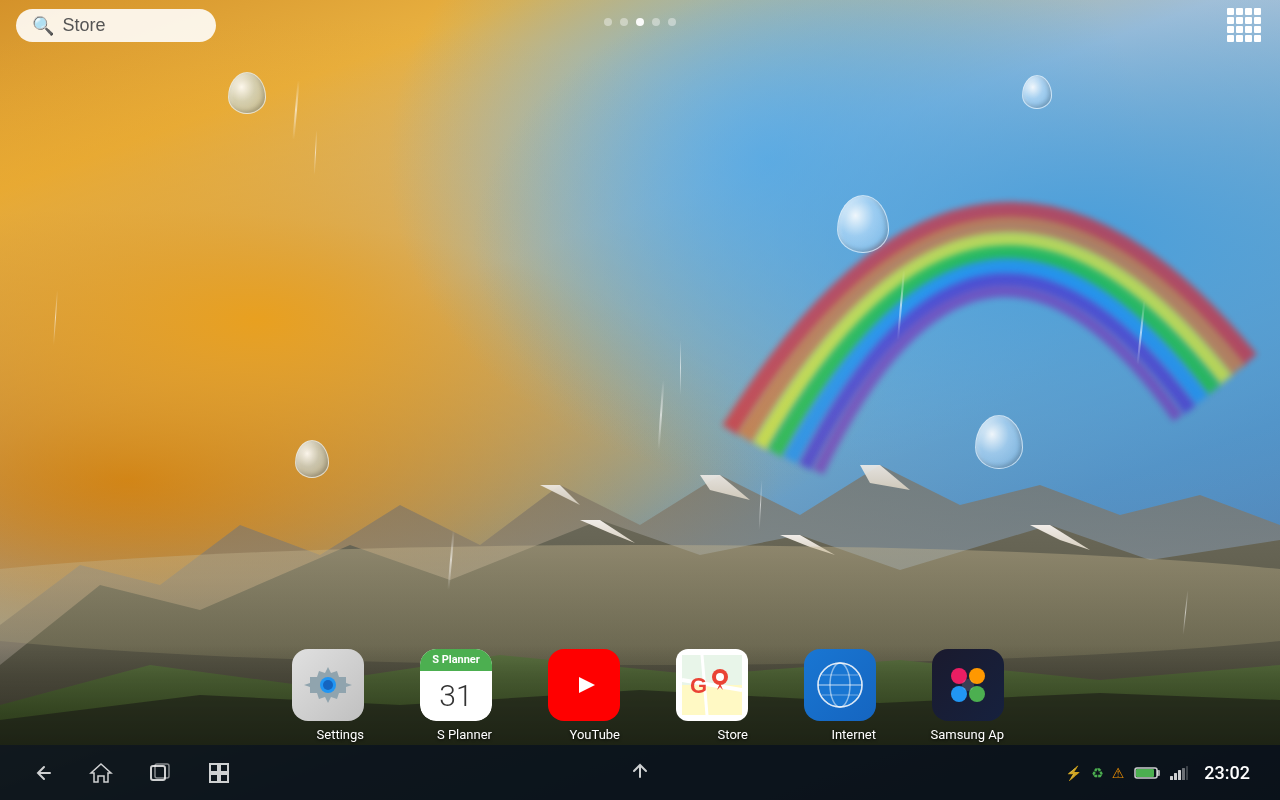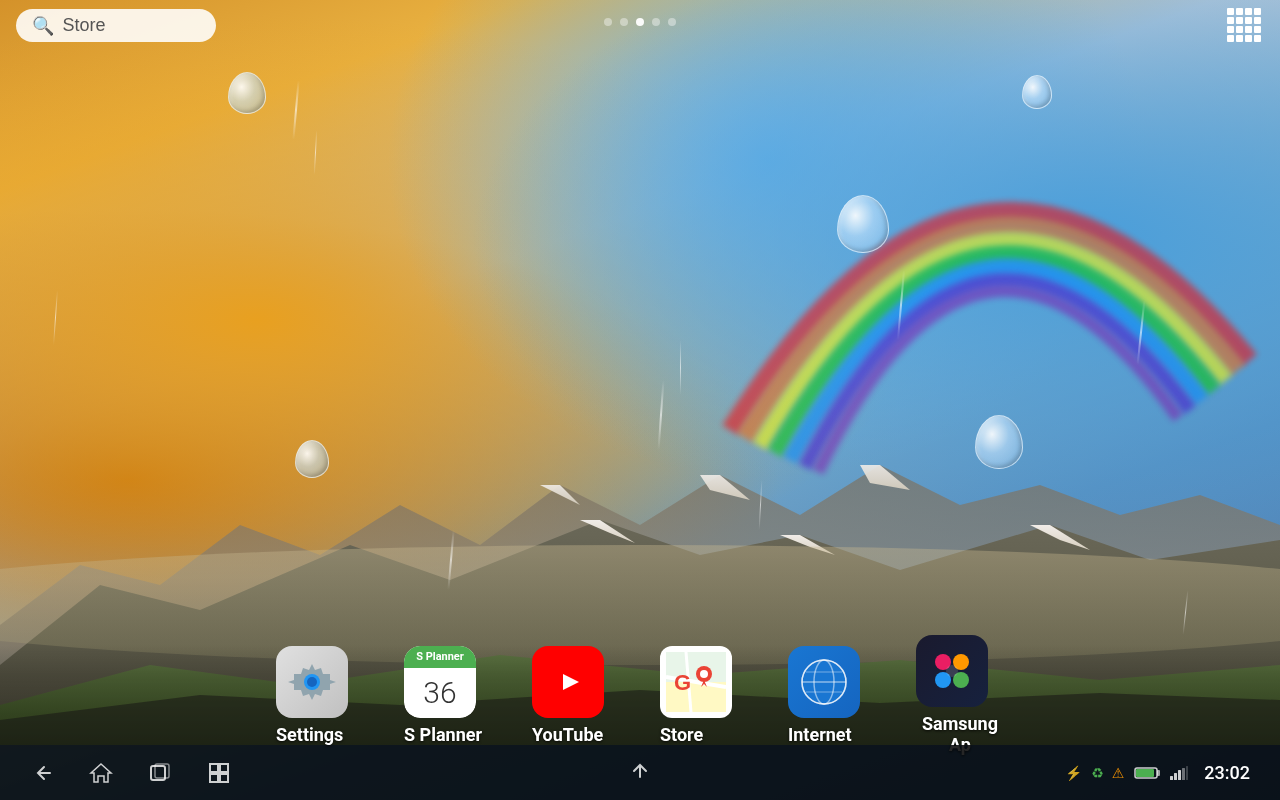--- a/index.html
+++ b/index.html
@@ -149,42 +149,42 @@
       align-items: center;
       justify-content: center;
       gap: 0;
       z-index: 10;
       background: linear-gradient(to top, rgba(0,0,0,0.35) 0%, rgba(0,0,0,0.15) 70%, transparent 100%);
     }
 
     .dock-item {
       display: flex;
       flex-direction: column;
-      align-items: flex-start;
+      align-items: flex-end;
       gap: 6px;
       padding: 8px 20px;
       cursor: pointer;
       width: 128px;
     }
 
     .dock-icon {
       width: 72px;
       height: 72px;
       border-radius: 16px;
       display: flex;
       align-items: center;
       justify-content: center;
       position: relative;
       overflow: hidden;
     }
 
     .dock-label {
       color: white;
-      font-size: 18px;
-      font-weight: 700;
+      font-size: 13px;
+      font-weight: 400;
       text-shadow: 0 1px 3px rgba(0,0,0,0.8);
       text-align: center;
     }
 
     
     .settings-icon-bg {
       width: 72px;
       height: 72px;
       border-radius: 16px;
       background: linear-gradient(135deg, #e0e0e0, #c0c0c0);
@@ -491,21 +491,21 @@
         <circle cx="26" cy="26" r="5" fill="#1565c0"></circle>
       </svg>
     </div>
     <span class="dock-label">Settings</span>
   </div>
 
   <div class="dock-item">
     <div class="dock-icon">
       <div class="splanner-icon-bg">
         <div class="splanner-header">S Planner</div>
-        <div class="splanner-body">36</div>
+        <div class="splanner-body">31</div>
       </div>
     </div>
     <span class="dock-label">S Planner</span>
   </div>
 
 
   <div class="dock-item">
     <div class="dock-icon youtube-icon-bg">
       <svg width="50" height="36" viewBox="0 0 50 36">
         <rect x="0" y="0" width="50" height="36" rx="8" fill="#ff0000"></rect>

